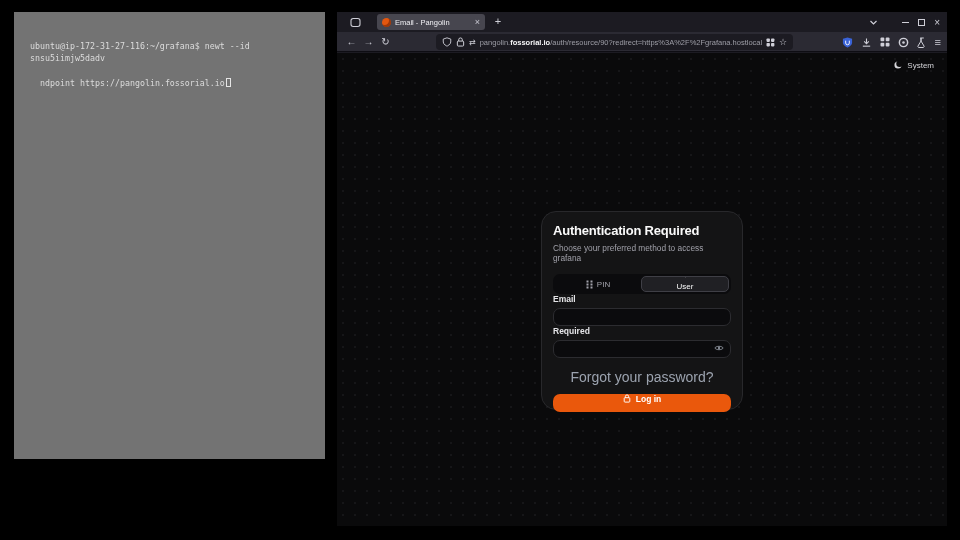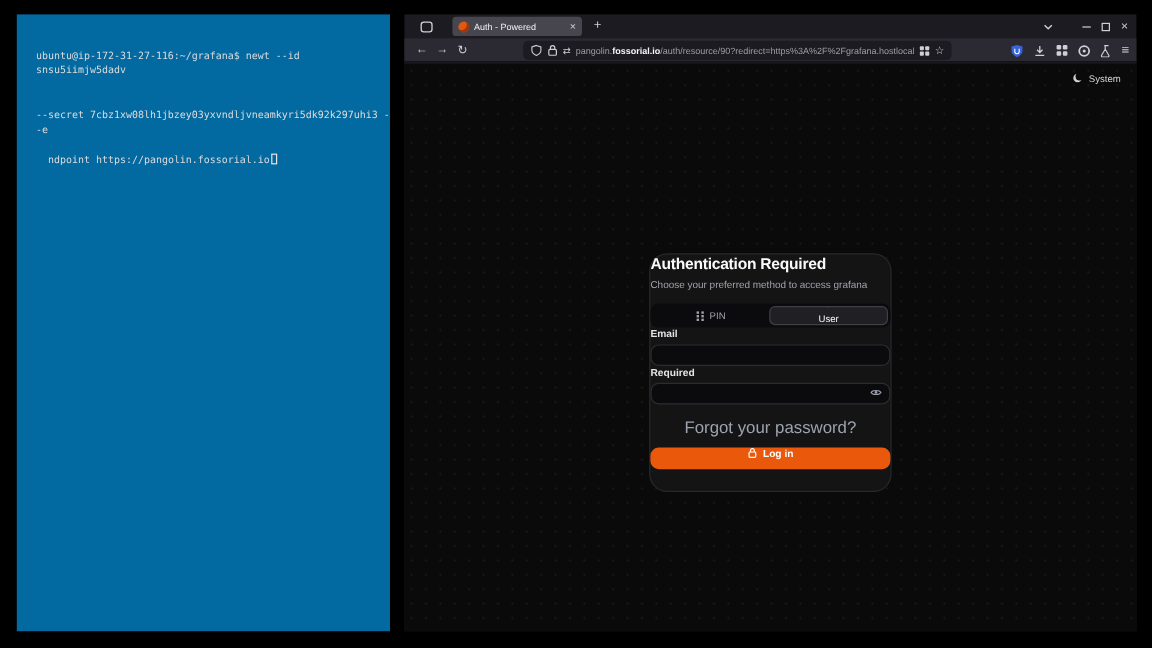--- a/index.html
+++ b/index.html
@@ -1,21 +1,21 @@
 <!DOCTYPE html>
 <html><head>
 <meta charset="utf-8">
 <style>
   * { margin:0; padding:0; box-sizing:border-box; }
   html,body { width:960px; height:540px; background:#000; overflow:hidden;
               font-family:"Liberation Sans", sans-serif; }
 
   
-  .terminal { position:absolute; left:14px; top:12px; width:311px; height:514px;
-              background:#0369a1; padding:3px 0 0 16px;
+  .terminal { position:absolute; left:14px; top:12px; width:311px; height:447px;
+              background:#737373; padding:3px 0 0 16px;
               font-family:"DejaVu Sans Mono", monospace; font-size:8.3px;
               line-height:12.4px; color:#dcdcdc; white-space:pre-wrap; }
   .t-line { display:block; }
   .t-line3 { display:inline; }
   .cursor { display:inline-block; width:5px; height:9px; border:1px solid #e6e6e6;
             vertical-align:-1px; margin-left:1px; }
 
   
   .browser { position:absolute; left:337px; top:12px; width:610px; height:514px;
              background:#1c1b22; }
@@ -61,21 +61,21 @@
           background-image:radial-gradient(#161618 1px, transparent 1px);
           background-size:12px 12px; overflow:hidden; }
   .theme-toggle { position:absolute; top:7px; right:13px; display:flex;
                   align-items:center; gap:4px; font-size:8px; color:#d4d4d8; }
   .powered { position:absolute; top:145px; left:0; width:100%; text-align:center;
              font-size:8px; color:#9ca3af; }
   .powered a { color:#b9bec6; text-decoration:underline; }
 
   .card { position:absolute; left:204px; top:158px; width:202px; height:199px;
           background:#141415; border:1px solid #28282b; border-radius:15px;
-          }
+          padding:11px; }
   .card-title { font-size:13px; font-weight:bold; color:#fafafa;
                 letter-spacing:-.2px; }
   .card-sub { margin-top:5px; font-size:8.3px; color:#a1a1aa; }
   .segmented { margin-top:11px; height:20px; background:#0b0b0d; border-radius:7px;
                padding:2px; display:flex; }
   .seg-btn { flex:1; display:flex; align-items:center; justify-content:center;
              gap:4px; font-size:8px; color:#a1a1aa; border-radius:5px; }
   .seg-btn.active { background:#202024; border:1px solid #3f3f46; color:#fafafa;flex-direction:column; }
   .field-label { font-size:8.5px; font-weight:600; color:#e4e4e7; }
   .text-input { margin-top:4px; width:100%; height:18px; background:#0b0b0d;
@@ -88,35 +88,34 @@
                border-radius:7px; background:#ea580c; color:#fff; font-size:8.5px;
                font-weight:600; display:flex; align-items:flex-start;
                justify-content:center; gap:5px;
                font-family:"Liberation Sans", sans-serif; }
 </style>
 </head>
 <body>
 
 <div class="terminal">
   <span class="t-line">ubuntu@ip-172-31-27-116:~/grafana$ newt --id snsu5iimjw5dadv</span>
-  <span class="t-line">--secret 7cbz1xw08lh1jbzey03yxvndljvneamkyri5dk92k297uhi3 --e</span>
   <span class="t-line3">ndpoint https://pangolin.fossorial.io</span><span class="cursor"></span>
 </div>
 
 <div class="browser">
 
   <div class="tabbar">
     <span class="ffview">
       <svg width="11" height="11" viewBox="0 0 11 11">
           <rect x="1" y="1.5" width="9" height="8" rx="2.2" fill="none" stroke="#cfcfd8" stroke-width="1.1"></rect>
         </svg>
     </span>
     <div class="tab">
       <span class="favicon"></span>
-      <span class="tab-title">Auth - Powered</span>
+      <span class="tab-title">Email - Pangolin</span>
       <span class="tab-close">×</span>
     </div>
     <span class="newtab">+</span>
     <div class="tab-right">
       <span class="chev">
         <svg width="9" height="9" viewBox="0 0 9 9">
             <polyline points="1.5,3 4.5,6 7.5,3" fill="none" stroke="#cfcfd8" stroke-width="1.2"></polyline>
           </svg>
       </span>
       <span class="winctl">

